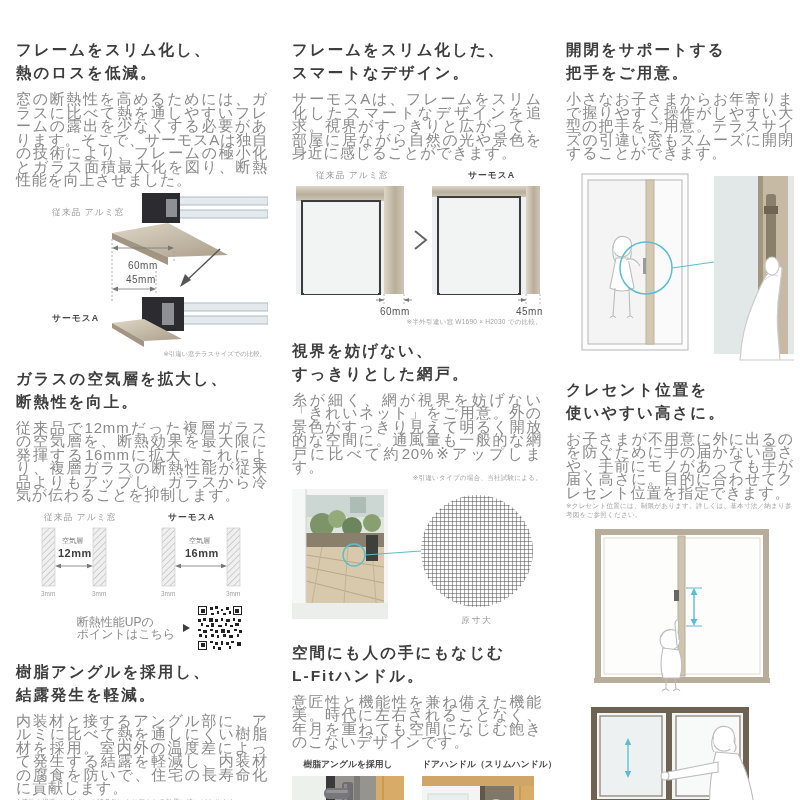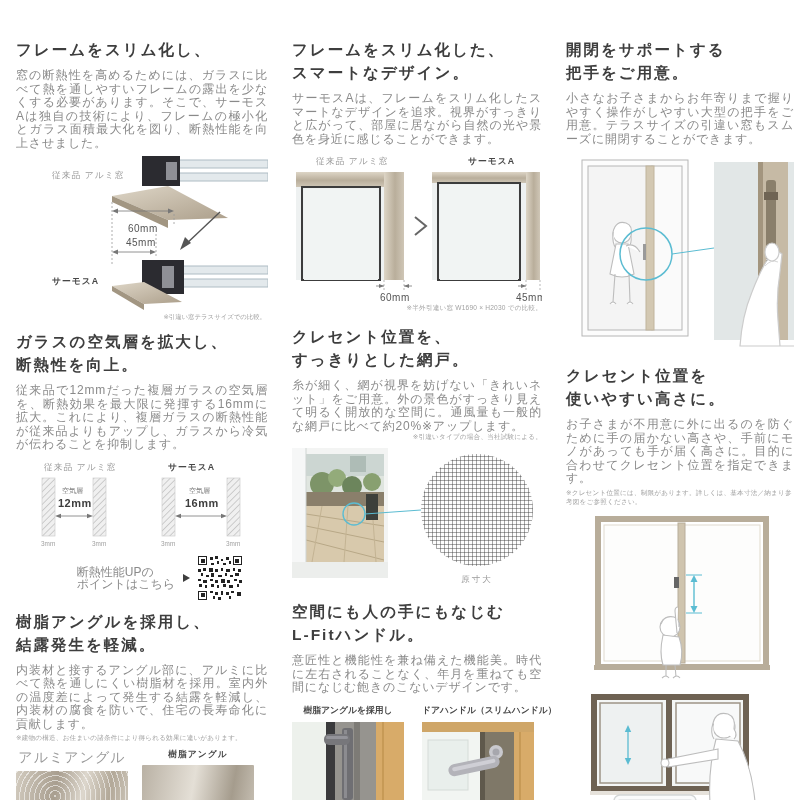--- a/index.html
+++ b/index.html
@@ -3,21 +3,21 @@
 <meta charset="utf-8">
 <style>
   html,body{margin:0;padding:0;background:#fff;}
   body{width:800px;height:800px;font-family:"Liberation Sans","DejaVu Sans",sans-serif;}
   .page{position:relative;width:800px;height:800px;background:#fff;overflow:hidden;}
   .col{position:absolute;top:38px;}
   #c1{left:16px;width:252px;}
   #c2{left:292px;width:250px;}
   #c3{left:566px;width:228px;}
   .h2{font-size:15.5px;font-weight:bold;color:#3e3e3e;line-height:23px;letter-spacing:2px;margin:0;}
-  .body{font-size:12px;color:#8a8a8a;line-height:13.5px;letter-spacing:0.8px;text-align:justify;margin:8px 0 0 0;}
+  .body{font-size:15px;color:#8a8a8a;line-height:13.5px;letter-spacing:0.8px;text-align:justify;margin:8px 0 0 0;}
   .note{font-size:6.6px;color:#a2a2a2;letter-spacing:0.2px;margin-top:3px;}
   .fig{position:relative;}
   .lbl-gray{color:#9b9b9b;}
   .lbl-dark{color:#474747;font-weight:bold;}
   .photo{border-radius:1px;}
   .caption-r{font-size:6.6px;color:#a2a2a2;text-align:right;letter-spacing:0.2px;}
   
   text{font-family:"Liberation Sans","DejaVu Sans",sans-serif;}
   .st{font-size:8.8px;fill:#9b9b9b;letter-spacing:1px;}
   .std{font-size:8.8px;fill:#474747;font-weight:bold;letter-spacing:1px;}
@@ -33,20 +33,21 @@
 </style>
 </head>
 <body>
 
 <div class="page">
 
   <div class="col" id="c1">
 
     <h2 class="h2">
       <span style="display:block">フレームをスリム化し、</span>
+      <span style="display:block">熱のロスを低減。</span>
     </h2>
     <p class="body">窓の断熱性を高めるためには、ガラスに比べて熱を通しやすいフレームの露出を少なくする必要があります。そこで、サーモスAは独自の技術により、フレームの極小化とガラス面積最大化を図り、断熱性能を向上させました。</p>
 
     <div class="fig" style="margin-top:4px;height:168px;">
       <svg width="252" height="168" viewBox="0 0 252 168">
         <defs>
           <linearGradient id="champ" x1="0" y1="0" x2="1" y2="1">
             <stop offset="0" stop-color="#ded6c7"></stop>
               <stop offset="1" stop-color="#ac9f8b"></stop>
           </linearGradient>
@@ -271,21 +272,21 @@
         <line x1="234" y1="126" x2="234" y2="137" stroke="#9a9a9a" stroke-width="0.7" stroke-dasharray="2 2"></line>
         <line x1="248" y1="126" x2="248" y2="137" stroke="#9a9a9a" stroke-width="0.7" stroke-dasharray="2 2"></line>
         <line x1="226" y1="132" x2="234" y2="132" stroke="#777" stroke-width="0.8"></line>
           <polygon points="234,132 229,130 229,134" fill="#777"></polygon>
         <text x="224" y="147" class="dim">45mm</text>
       </svg>
     </div>
     <div class="caption-r">※半外引違い窓 W1690 × H2030 での比較。</div>
 
     <h2 class="h2" style="margin-top:12px;">
-      <span style="display:block">クレセント位置を、</span>
+      <span style="display:block">視界を妨げない、</span>
       <span style="display:block">すっきりとした網戸。</span>
     </h2>
     <p class="body">糸が細く、網が視界を妨げない「きれいネット」をご用意。外の景色がすっきり見えて明るく開放的な空間に。通風量も一般的な網戸に比べて約20%※アップします。</p>
     <div class="caption-r">※引違いタイプの場合、当社試験による。</div>
 
     <div class="fig" style="margin-top:6px;height:140px;">
       <svg width="250" height="140" viewBox="0 0 250 140">
         <defs>
           <pattern id="mesh" width="4" height="4" patternUnits="userSpaceOnUse">
             <path d="M0 0 H4 M0 0 V4" stroke="#3b3b3b" stroke-width="0.9"></path>

